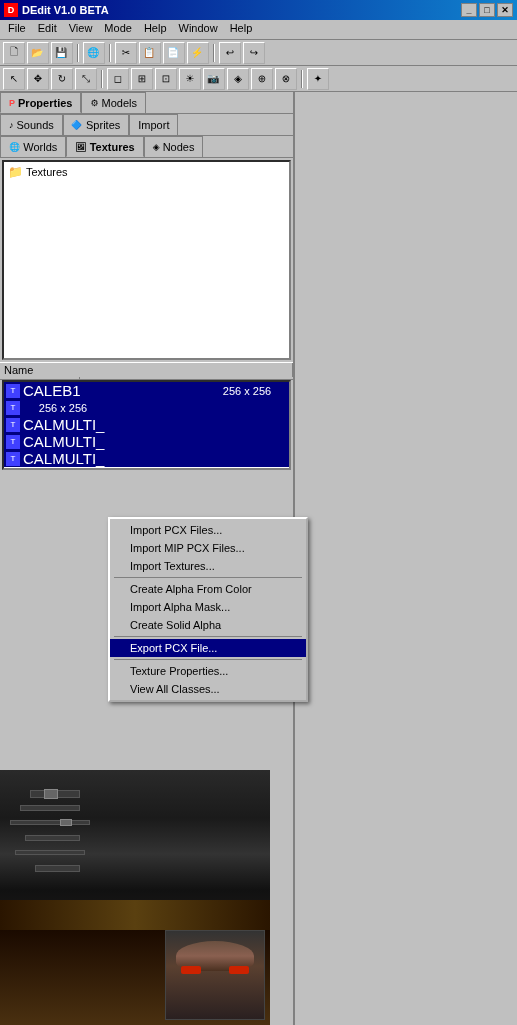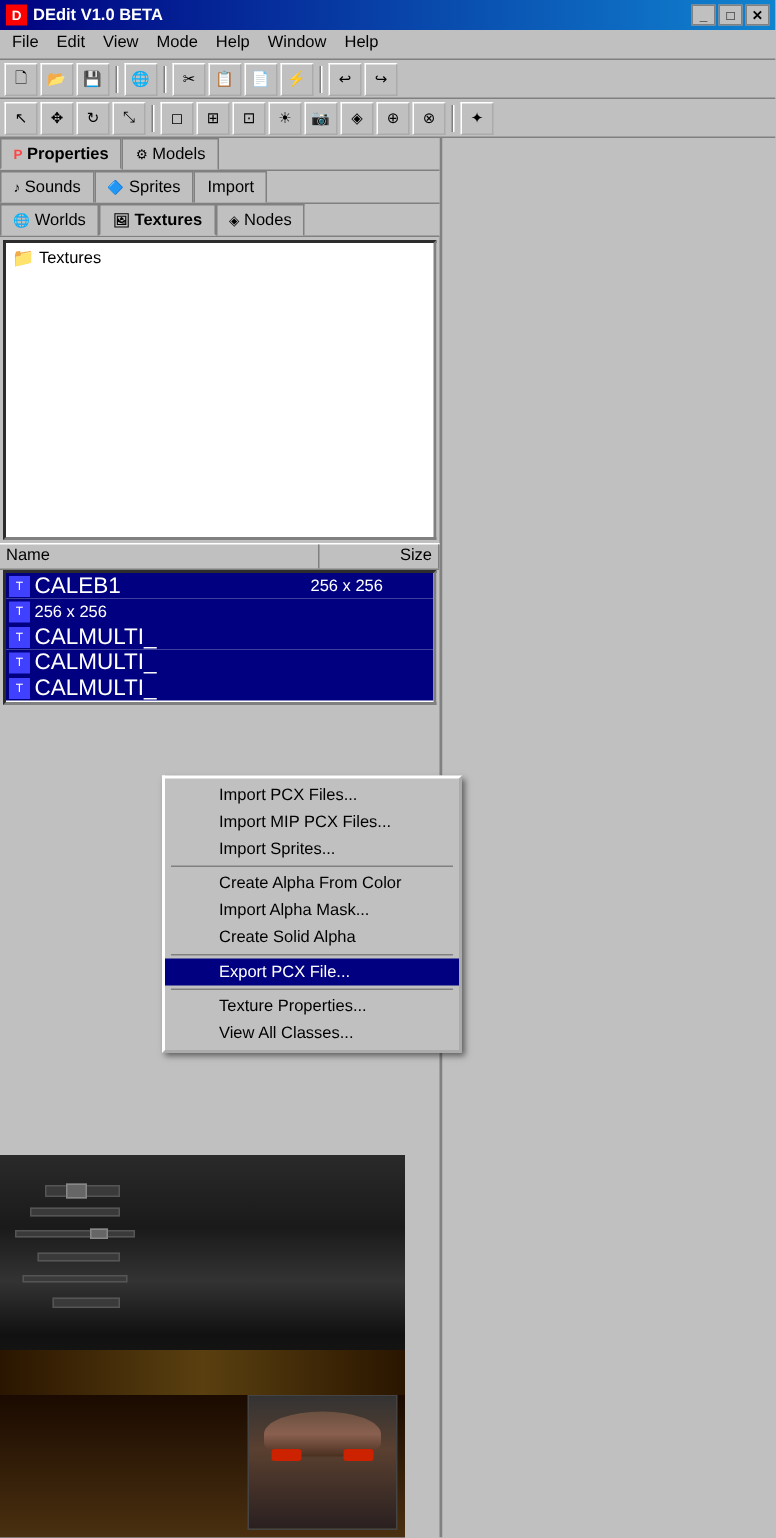--- a/index.html
+++ b/index.html
@@ -170,20 +170,21 @@
       font-size: 12px;
     }
 
     
     .list-header {
       display: flex;
       background: #c0c0c0;
       border-bottom: 1px solid #808080;
       border-top: 1px solid #ffffff;
       height: 18px;
+      flex-direction: column;
     }
     .list-col {
       padding: 1px 4px;
       font-size: 11px;
       border-right: 1px solid #808080;
       cursor: pointer;
     }
     .list-col.name { flex: 1; }
     .list-col.size { width: 80px; text-align: right; }
 
@@ -209,36 +210,36 @@
       height: 14px;
       background: #4040ff;
       margin-right: 3px;
       font-size: 8px;
       display: flex;
       align-items: center;
       justify-content: center;
       color: white;
     }
     .list-row .row-name { flex: 1; font-size: 15px; }
-    .list-row .row-size { width: 80px; text-align: left; font-size: 11px; }
+    .list-row .row-size { width: 80px; text-align: center; font-size: 11px; }
 
     
     .context-menu {
       position: absolute;
       left: 108px;
       top: 517px;
       width: 200px;
       background: #c0c0c0;
       border: 2px outset #ffffff;
       box-shadow: 2px 2px 4px rgba(0,0,0,0.5);
       z-index: 100;
       padding: 2px 0;
     }
     .ctx-item {
-      padding: 3px 36px;
+      padding: 3px 20px;
       font-size: 11px;
       cursor: pointer;
       white-space: nowrap;
     }
     .ctx-item.highlighted { background: #000080; color: white; }
     .ctx-sep {
       height: 1px;
       background: #808080;
       margin: 2px 4px;
     }
@@ -469,21 +470,21 @@
   </div>
 
   <div class="right-panel">
   </div>
 
 </div>
 
 <div class="context-menu">
   <div class="ctx-item">Import PCX Files...</div>
   <div class="ctx-item">Import MIP PCX Files...</div>
-  <div class="ctx-item">Import Sprites...</div>
+  <div class="ctx-item">Import Textures...</div>
   <div class="ctx-sep"></div>
   <div class="ctx-item">Create Alpha From Color</div>
   <div class="ctx-item">Import Alpha Mask...</div>
   <div class="ctx-item">Create Solid Alpha</div>
   <div class="ctx-sep"></div>
   <div class="ctx-item highlighted">Export PCX File...</div>
   <div class="ctx-sep"></div>
   <div class="ctx-item">Texture Properties...</div>
   <div class="ctx-item">View All Classes...</div>
 </div>

